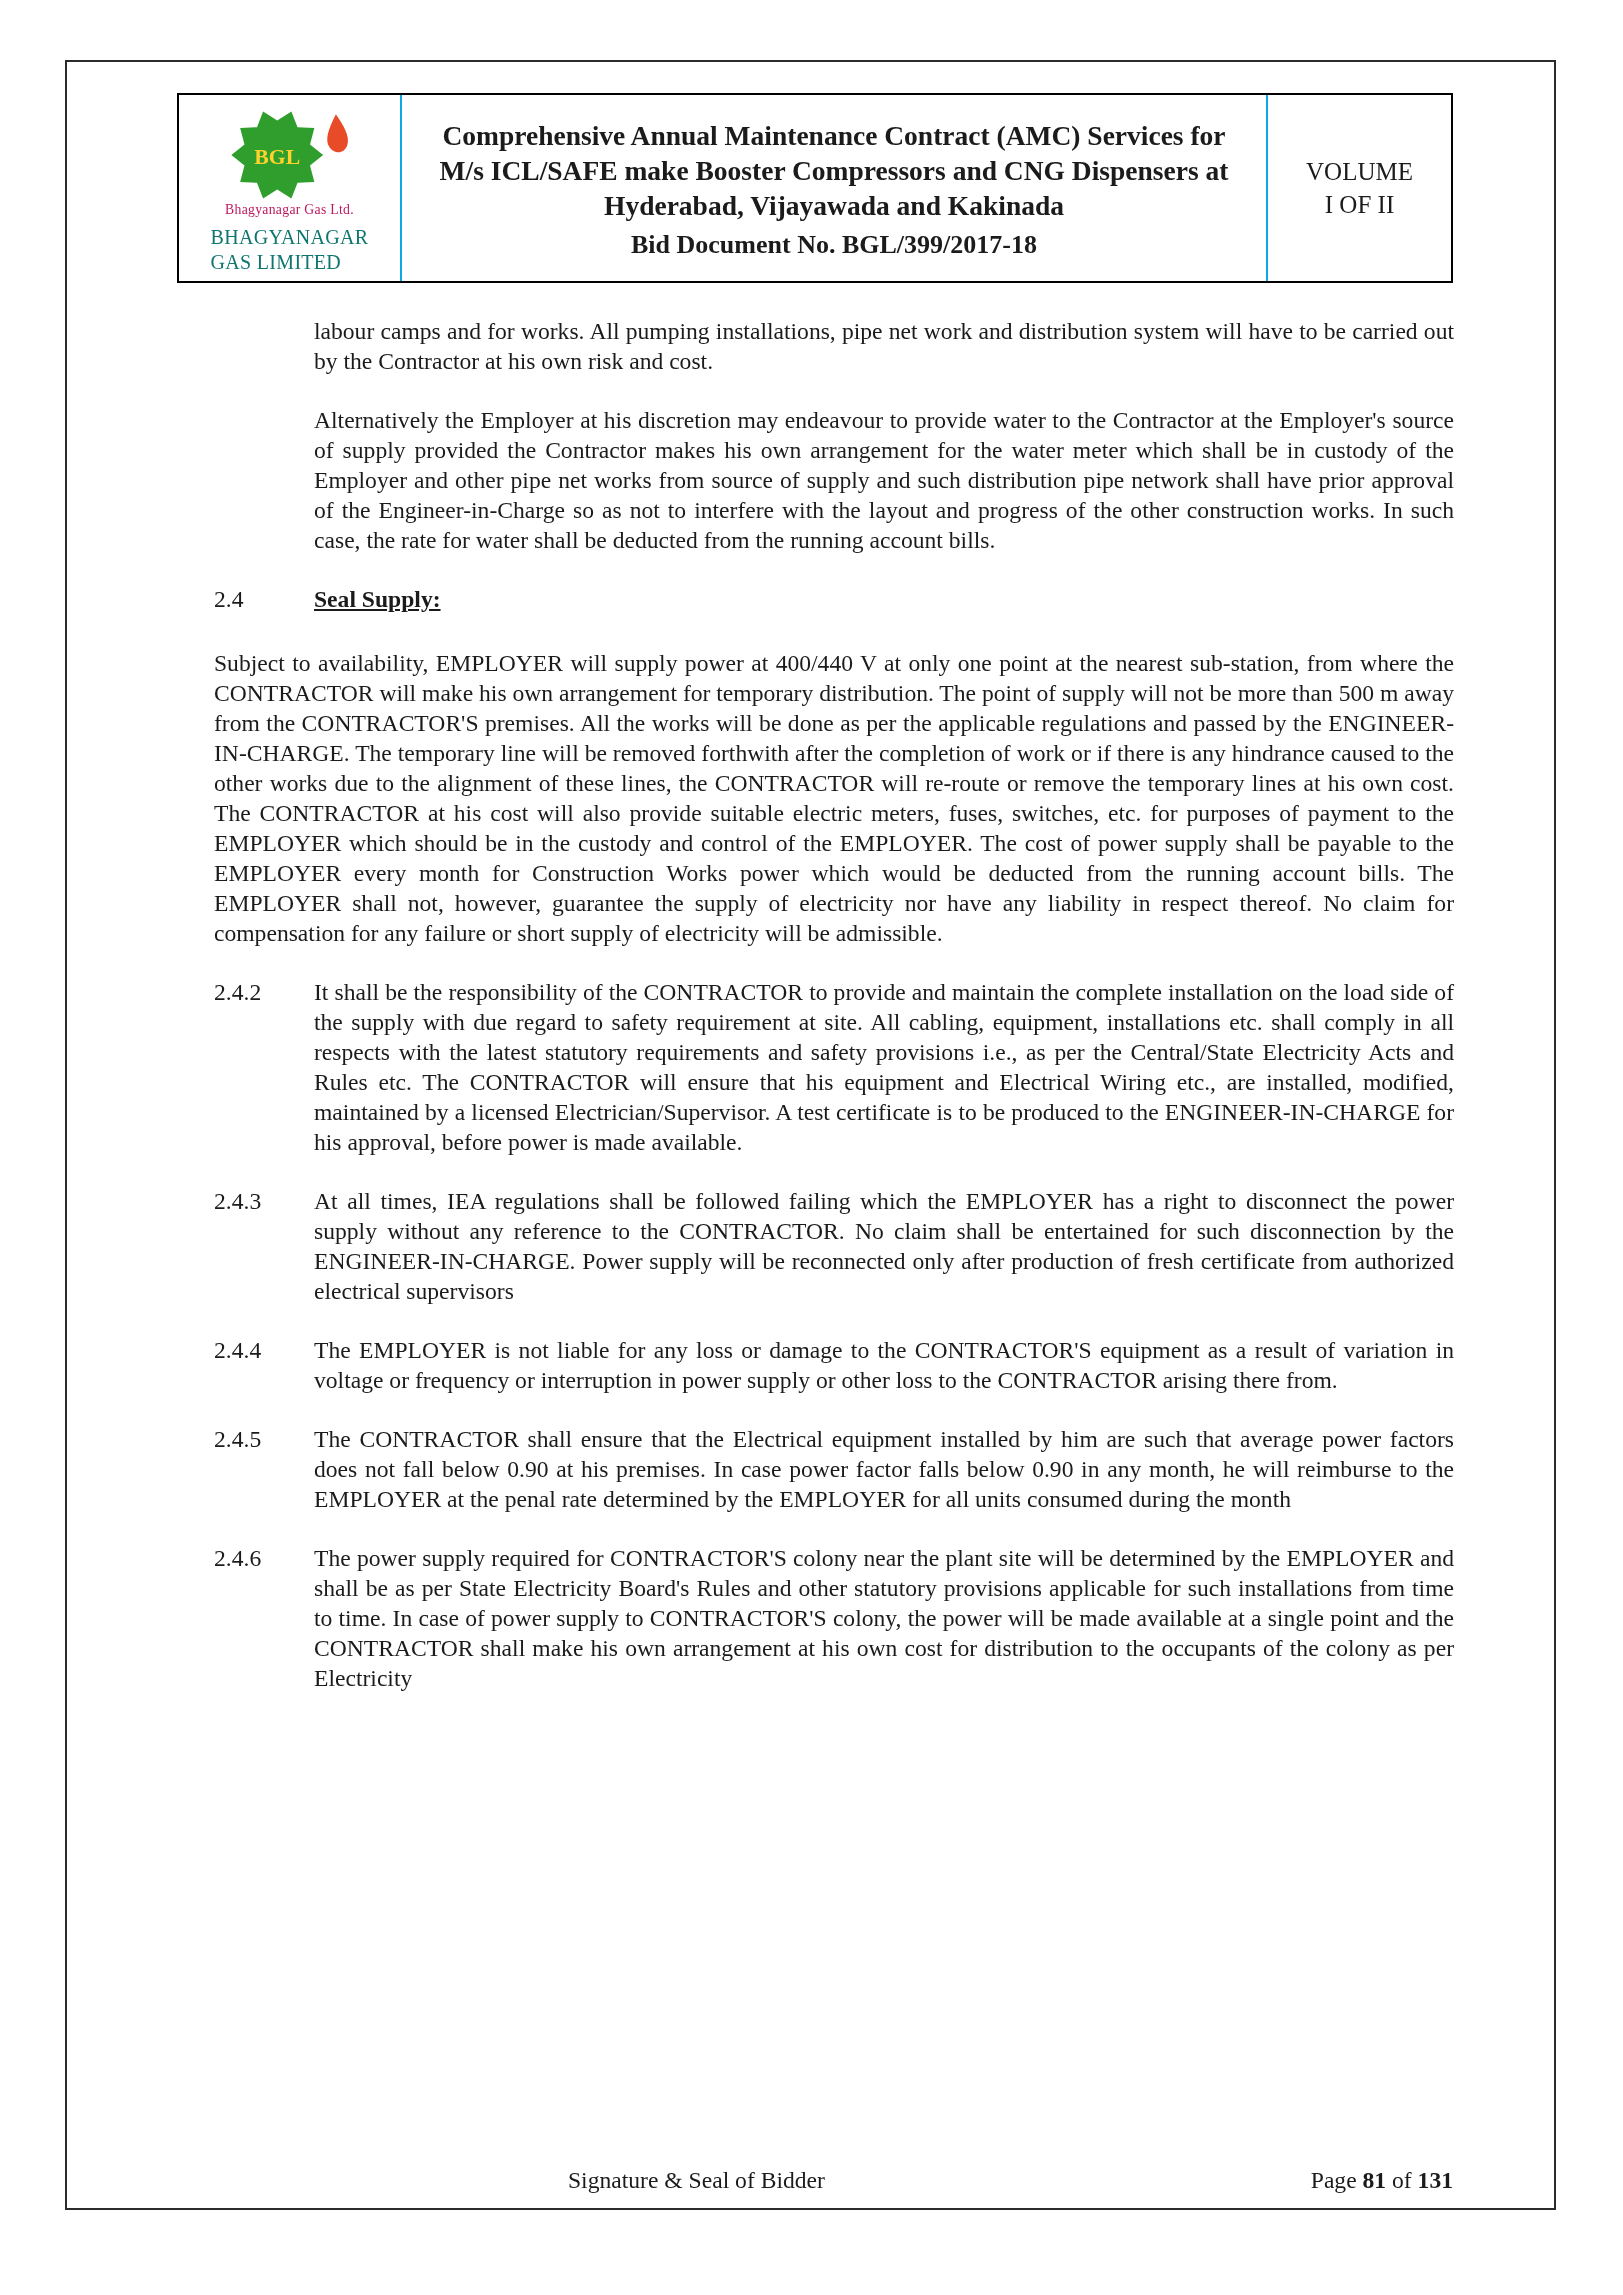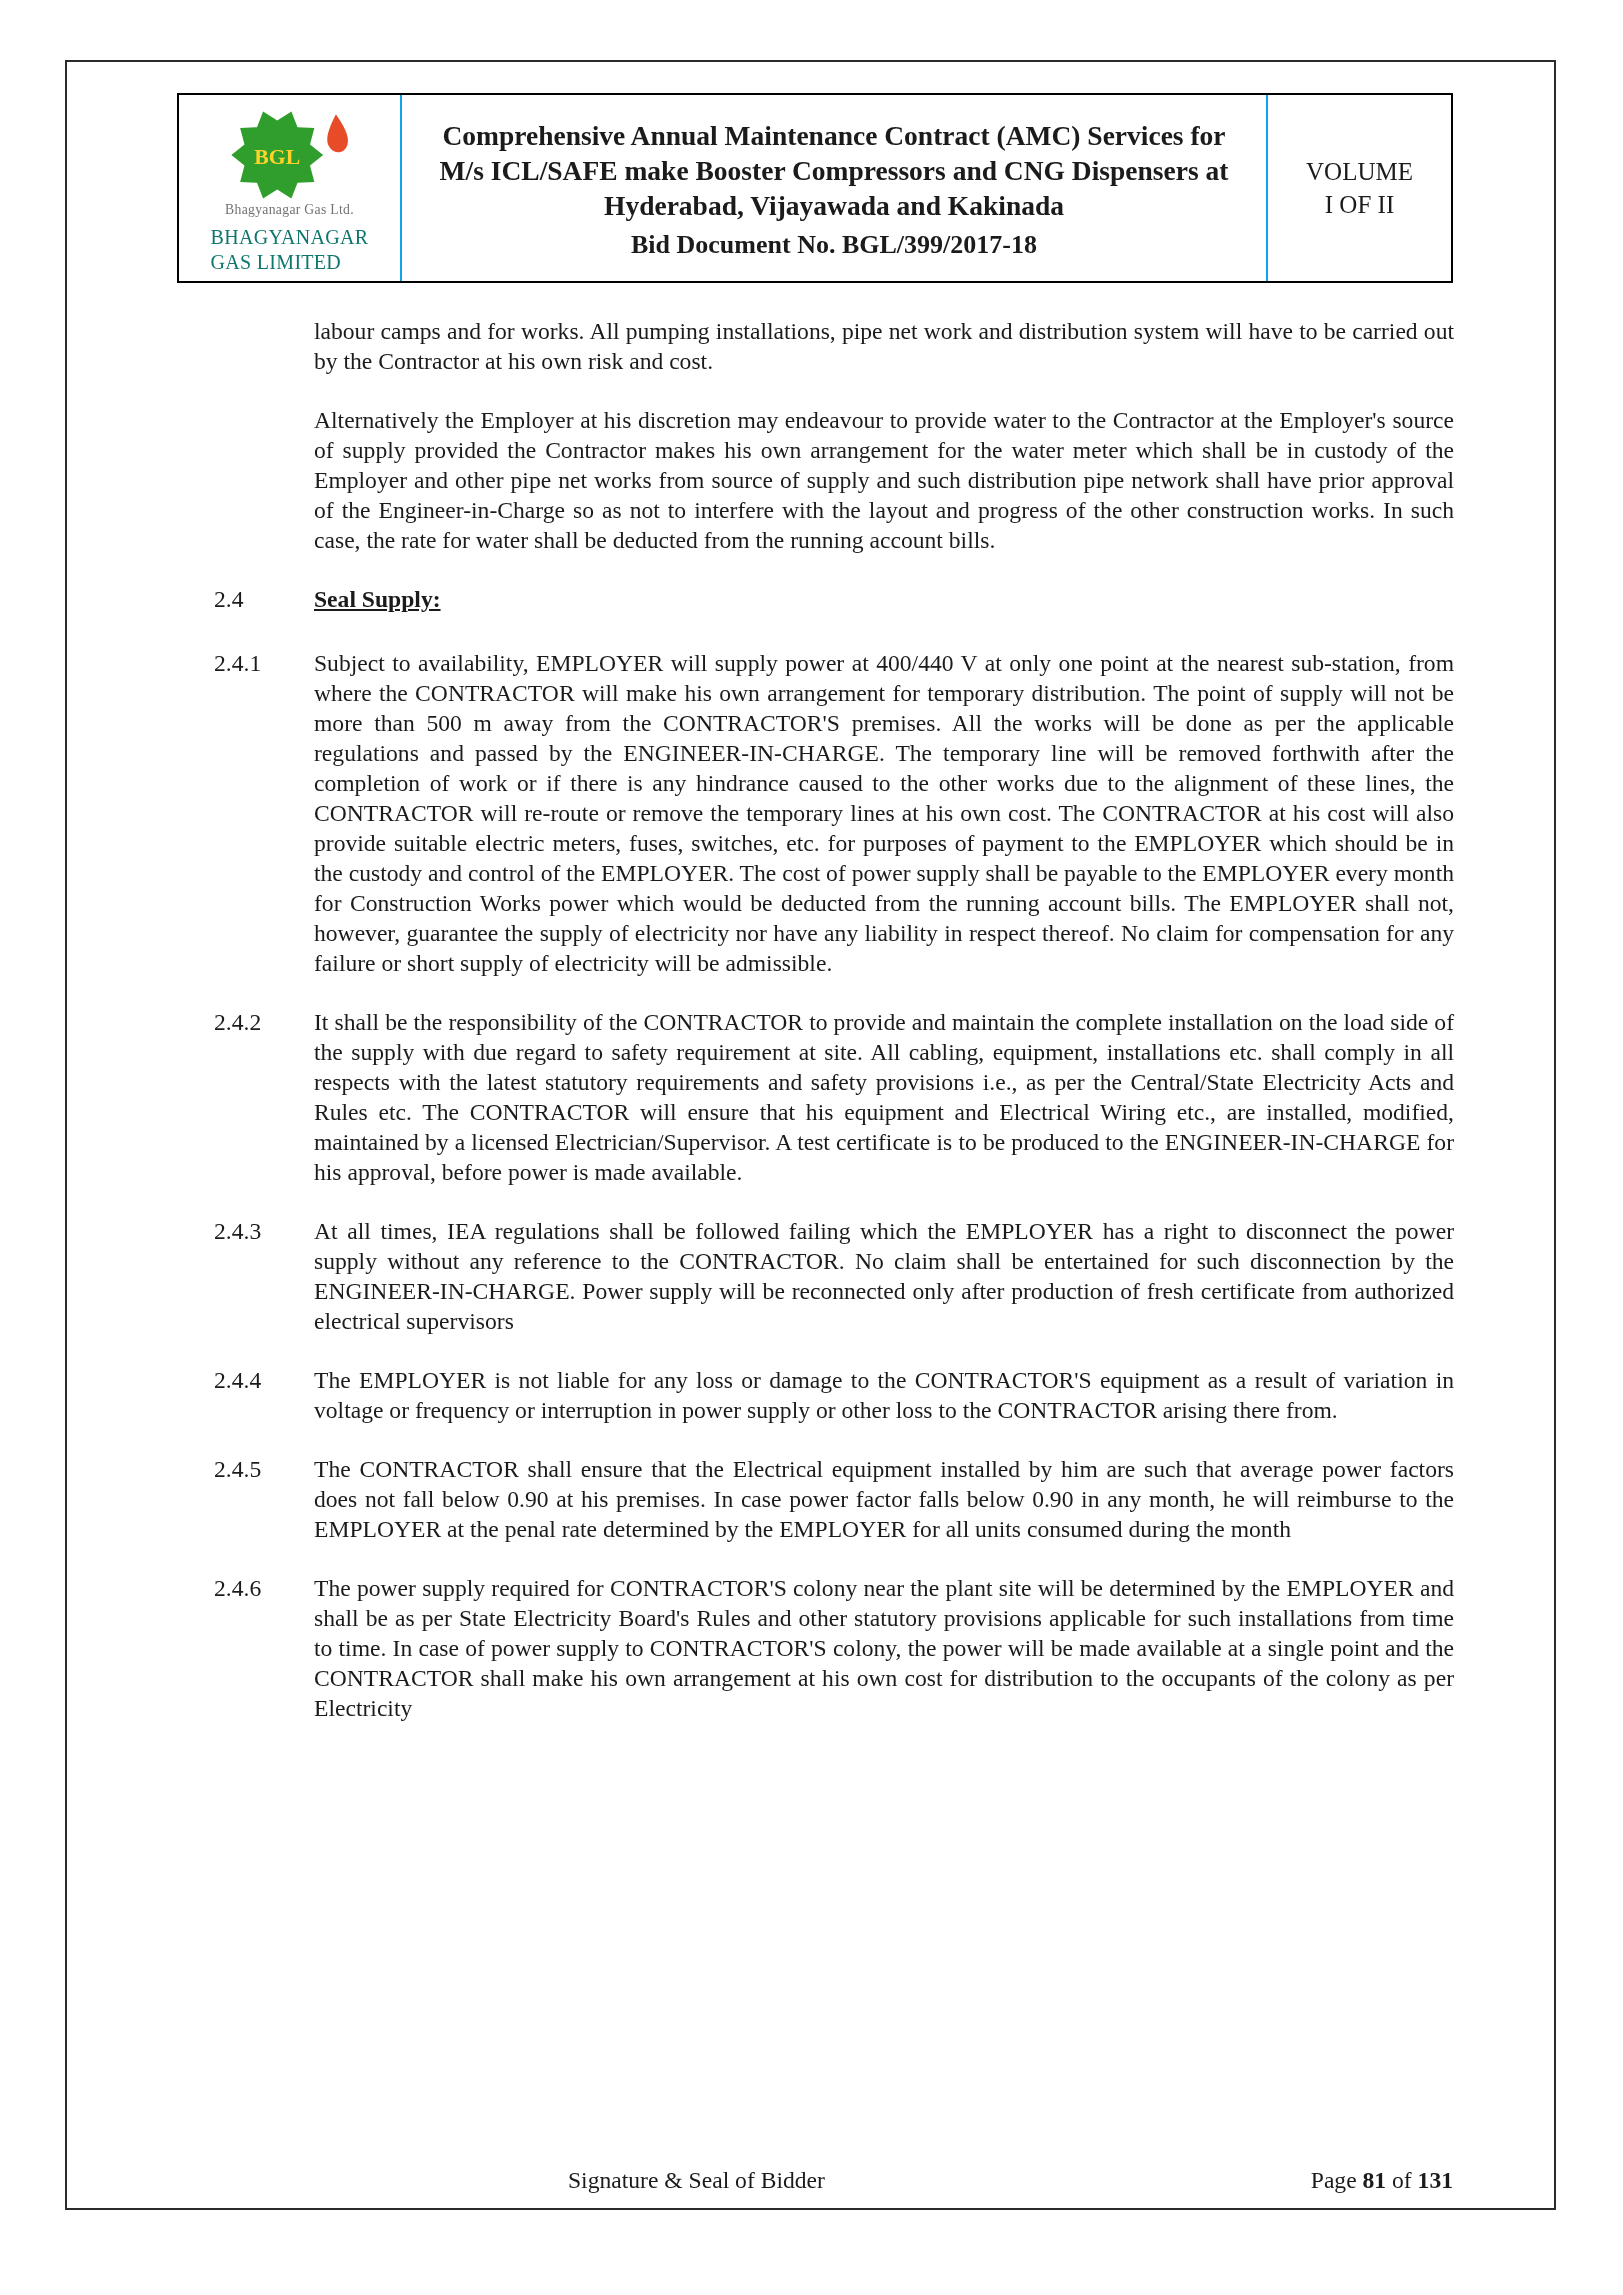--- a/index.html
+++ b/index.html
@@ -38,21 +38,21 @@
   .logo-cell {
     width: 221px;
     display: flex;
     flex-direction: column;
     align-items: center;
     justify-content: flex-start;
     padding: 9.2px 5.2px 6.5px 5.2px;
   }
   .logo-tagline {
     font-size: 13.7px;
-    color: #737373;
+    color: #be185d;
     margin-top: -3.9px;
     letter-spacing: 0.3px;
   }
   .company-name {
     margin-top: 6.5px;
     font-size: 20px;
     line-height: 25px;
     letter-spacing: 0.3px;
     color: #0f766e;
   }
@@ -156,21 +156,20 @@
       <div class="btext">Alternatively the Employer at his discretion may endeavour to provide water to the Contractor at the Employer's source of supply provided the Contractor makes his own arrangement for the water meter which shall be in custody of the Employer and other pipe net works from source of supply and such distribution pipe network shall have prior approval of the Engineer-in-Charge so as not to interfere with the layout and progress of the other construction works. In such case, the rate for water shall be deducted from the running account bills.</div>
     </div>
 
 
     <div class="block heading">
       <div class="num">2.4</div>
       <div class="btext">Seal Supply:</div>
     </div>
 
     <div class="block numbered">
-      <div class="num">2.4.1</div>
       <div class="btext">Subject to availability, EMPLOYER will supply power at 400/440 V at only one point at the nearest sub-station, from where the CONTRACTOR will make his own arrangement for temporary distribution. The point of supply will not be more than 500 m away from the CONTRACTOR'S premises. All the works will be done as per the applicable regulations and passed by the ENGINEER-IN-CHARGE. The temporary line will be removed forthwith after the completion of work or if there is any hindrance caused to the other works due to the alignment of these lines, the CONTRACTOR will re-route or remove the temporary lines at his own cost. The CONTRACTOR at his cost will also provide suitable electric meters, fuses, switches, etc. for purposes of payment to the EMPLOYER which should be in the custody and control of the EMPLOYER. The cost of power supply shall be payable to the EMPLOYER every month for Construction Works power which would be deducted from the running account bills. The EMPLOYER shall not, however, guarantee the supply of electricity nor have any liability in respect thereof. No claim for compensation for any failure or short supply of electricity will be admissible.</div>
     </div>
 
     <div class="block numbered">
       <div class="num">2.4.2</div>
       <div class="btext">It shall be the responsibility of the CONTRACTOR to provide and maintain the complete installation on the load side of the supply with due regard to safety requirement at site. All cabling, equipment, installations etc. shall comply in all respects with the latest statutory requirements and safety provisions i.e., as per the Central/State Electricity Acts and Rules etc. The CONTRACTOR will ensure that his equipment and Electrical Wiring etc., are installed, modified, maintained by a licensed Electrician/Supervisor. A test certificate is to be produced to the ENGINEER-IN-CHARGE for his approval, before power is made available.</div>
     </div>
 
     <div class="block numbered">
       <div class="num">2.4.3</div>

